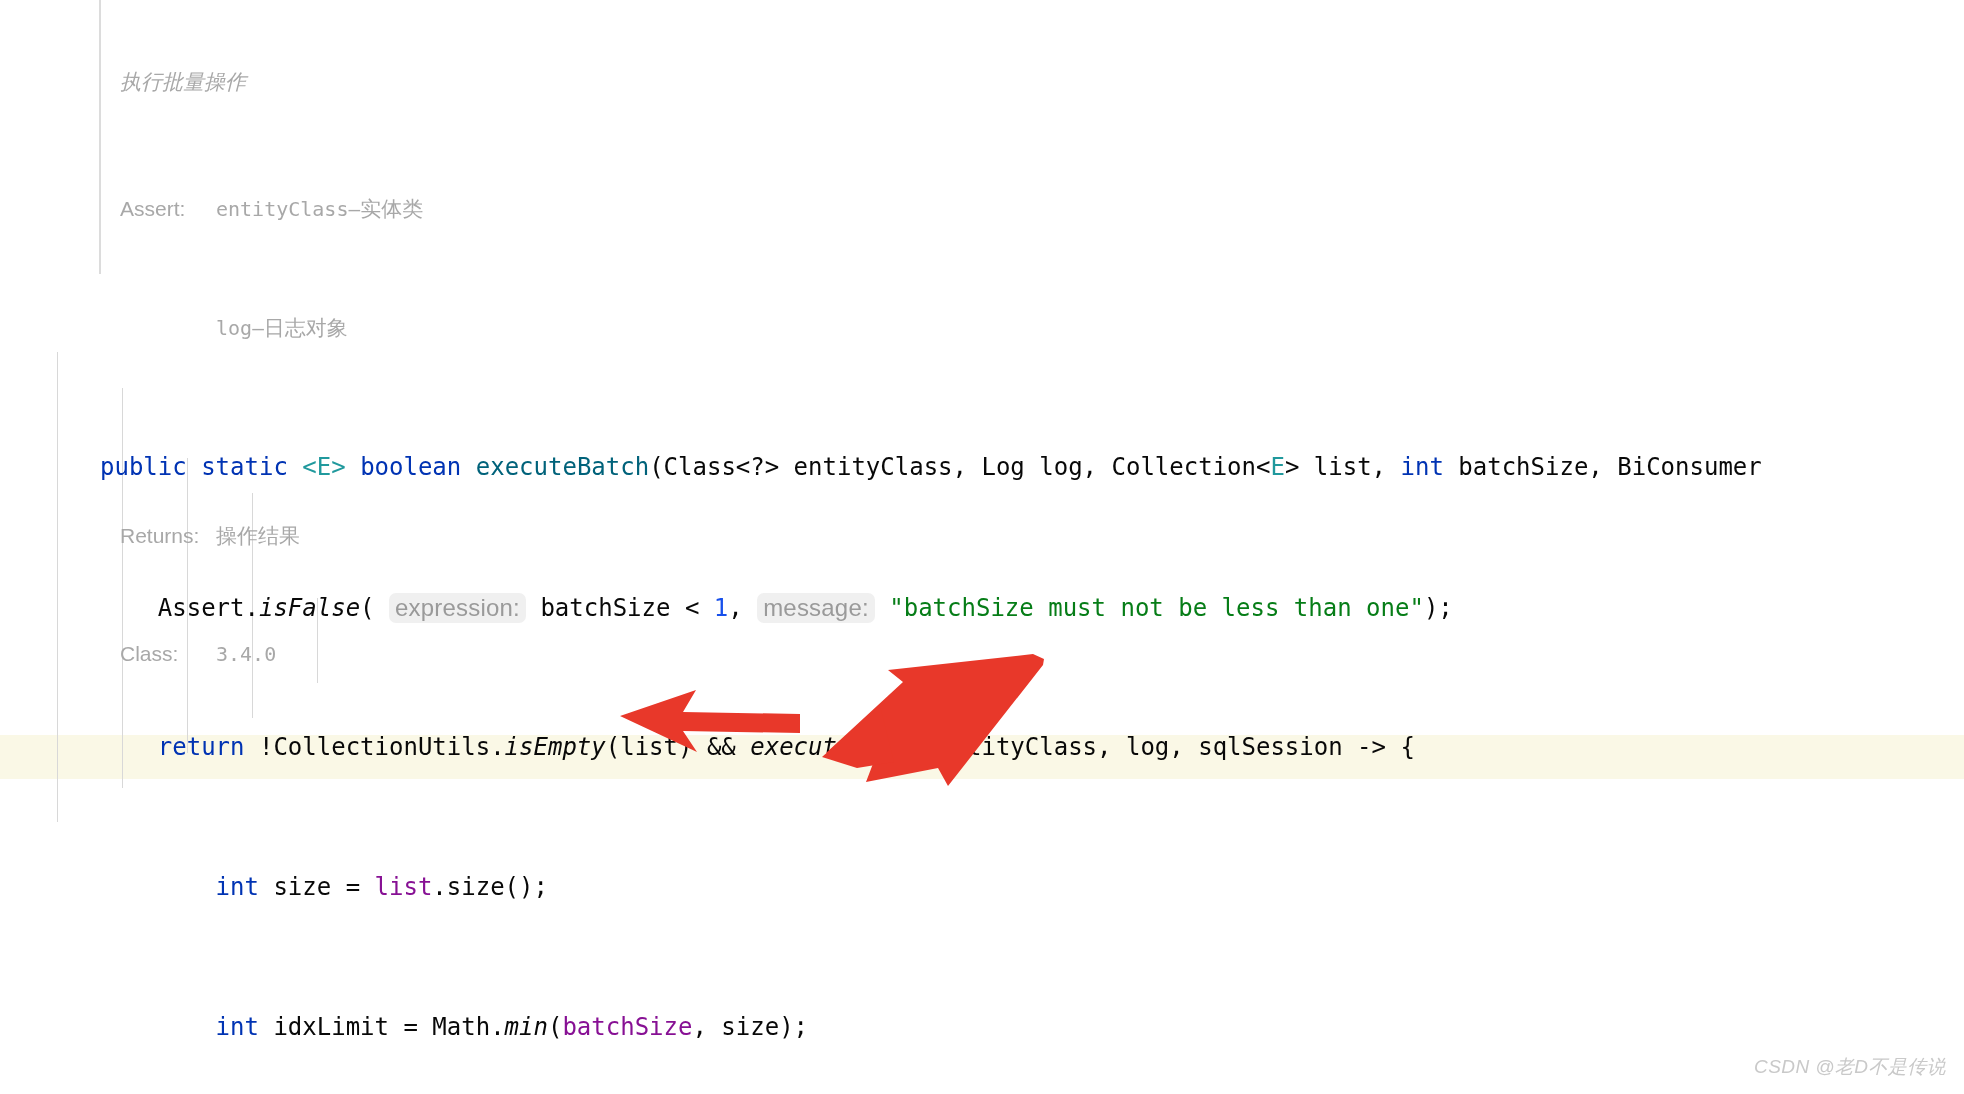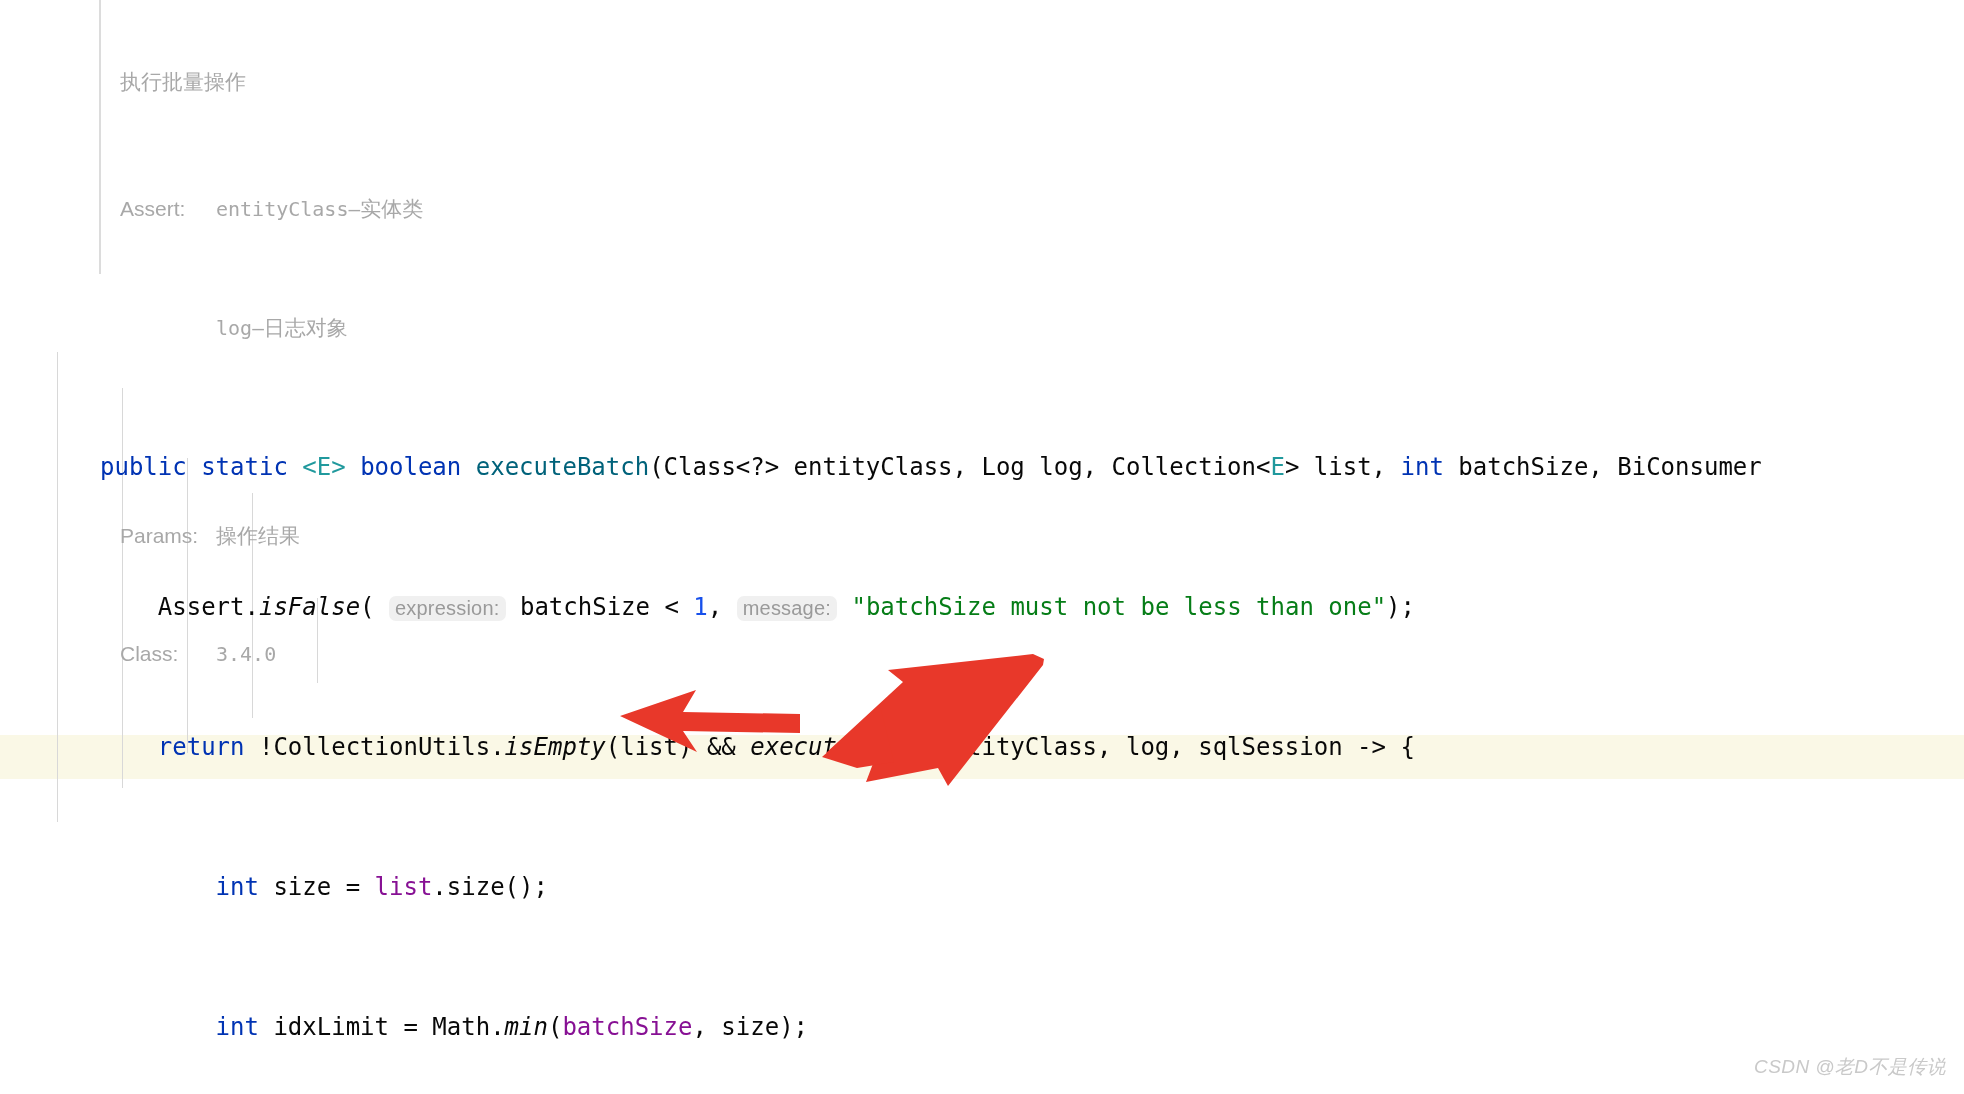--- a/index.html
+++ b/index.html
@@ -47,21 +47,21 @@
   
   #javadoc {
     position: absolute;
     left: 120px; top: 8px;
     color: #a8a8a8;
     font-family: "Liberation Sans", "DejaVu Sans", sans-serif;
     font-size: 21px;
     line-height: 29.5px;
     white-space: pre;
   }
-  #javadoc .doc-summary { display: block; margin-bottom: 9px; }
+  #javadoc .doc-summary { display: block; margin-bottom: 9px; font-style: italic; }
   .doc-row { display: block; }
   .doc-label { display: inline-block; width: 96px; }
   .doc-indent { display: inline-block; width: 96px; }
   .doc-mono {
     font-family: "DejaVu Sans Mono", "Liberation Mono", monospace;
     font-size: 20px;
   }
   .doc-dash { font-family: "Liberation Sans", sans-serif; }
 
   
@@ -86,21 +86,21 @@
   .par     { color: #871094; }         
   .sta     { font-style: italic; }     
   .pln     { color: #080808; }
 
   
   .hint {
     background: #f0f0f0;
     color: #9a9a9a;
     border-radius: 7px;
     padding: 1px 6px 2px 6px;
-    font-size: 20px;
+    font-size: 24px;
     font-family: "Liberation Sans", "DejaVu Sans", sans-serif;
     letter-spacing: 0.2px;
   }
 
   
   #arrows {
     position: absolute;
     left: 0; top: 0;
     width: 1964px; height: 1094px;
     pointer-events: none;
@@ -136,21 +136,21 @@
   <div id="javadoc">
     <span class="doc-summary">执行批量操作</span>
 
     <span class="doc-row"><span class="doc-label">Assert:</span><span class="doc-mono">entityClass</span><span class="doc-dash">–</span><span>实体类</span></span>
 
     <span class="doc-row"><span class="doc-indent"></span><span class="doc-mono">log</span><span class="doc-dash">–</span><span>日志对象</span></span>
 
 
 
 
-    <span class="doc-row"><span class="doc-label">Params:</span><span>操作结果</span></span>
+    <span class="doc-row"><span class="doc-label">Returns:</span><span>操作结果</span></span>
 
     <span class="doc-row"><span class="doc-label">Class:</span><span class="doc-mono">3.4.0</span></span>
   </div>
 
   <div id="code">
 
     <span class="cl"><span class="kw">public</span> <span class="kw">static</span> <span class="typ">&lt;E&gt;</span> <span class="kw">boolean</span> <span class="mth">executeBatch</span><span class="pln">(</span><span class="pln">Class&lt;?&gt; entityClass, Log log, Collection&lt;</span><span class="typ">E</span><span class="pln">&gt; list, </span><span class="kw">int</span><span class="pln"> batchSize, BiConsumer</span></span>
 
     <span class="cl"><span>    </span><span class="pln">Assert.</span><span class="sta">isFalse</span><span class="pln">( </span><span class="hint">expression:</span><span class="pln"> batchSize &lt; </span><span class="num">1</span><span class="pln">, </span><span class="hint">message:</span><span class="pln"> </span><span class="str">"batchSize must not be less than one"</span><span class="pln">);</span></span>
 

